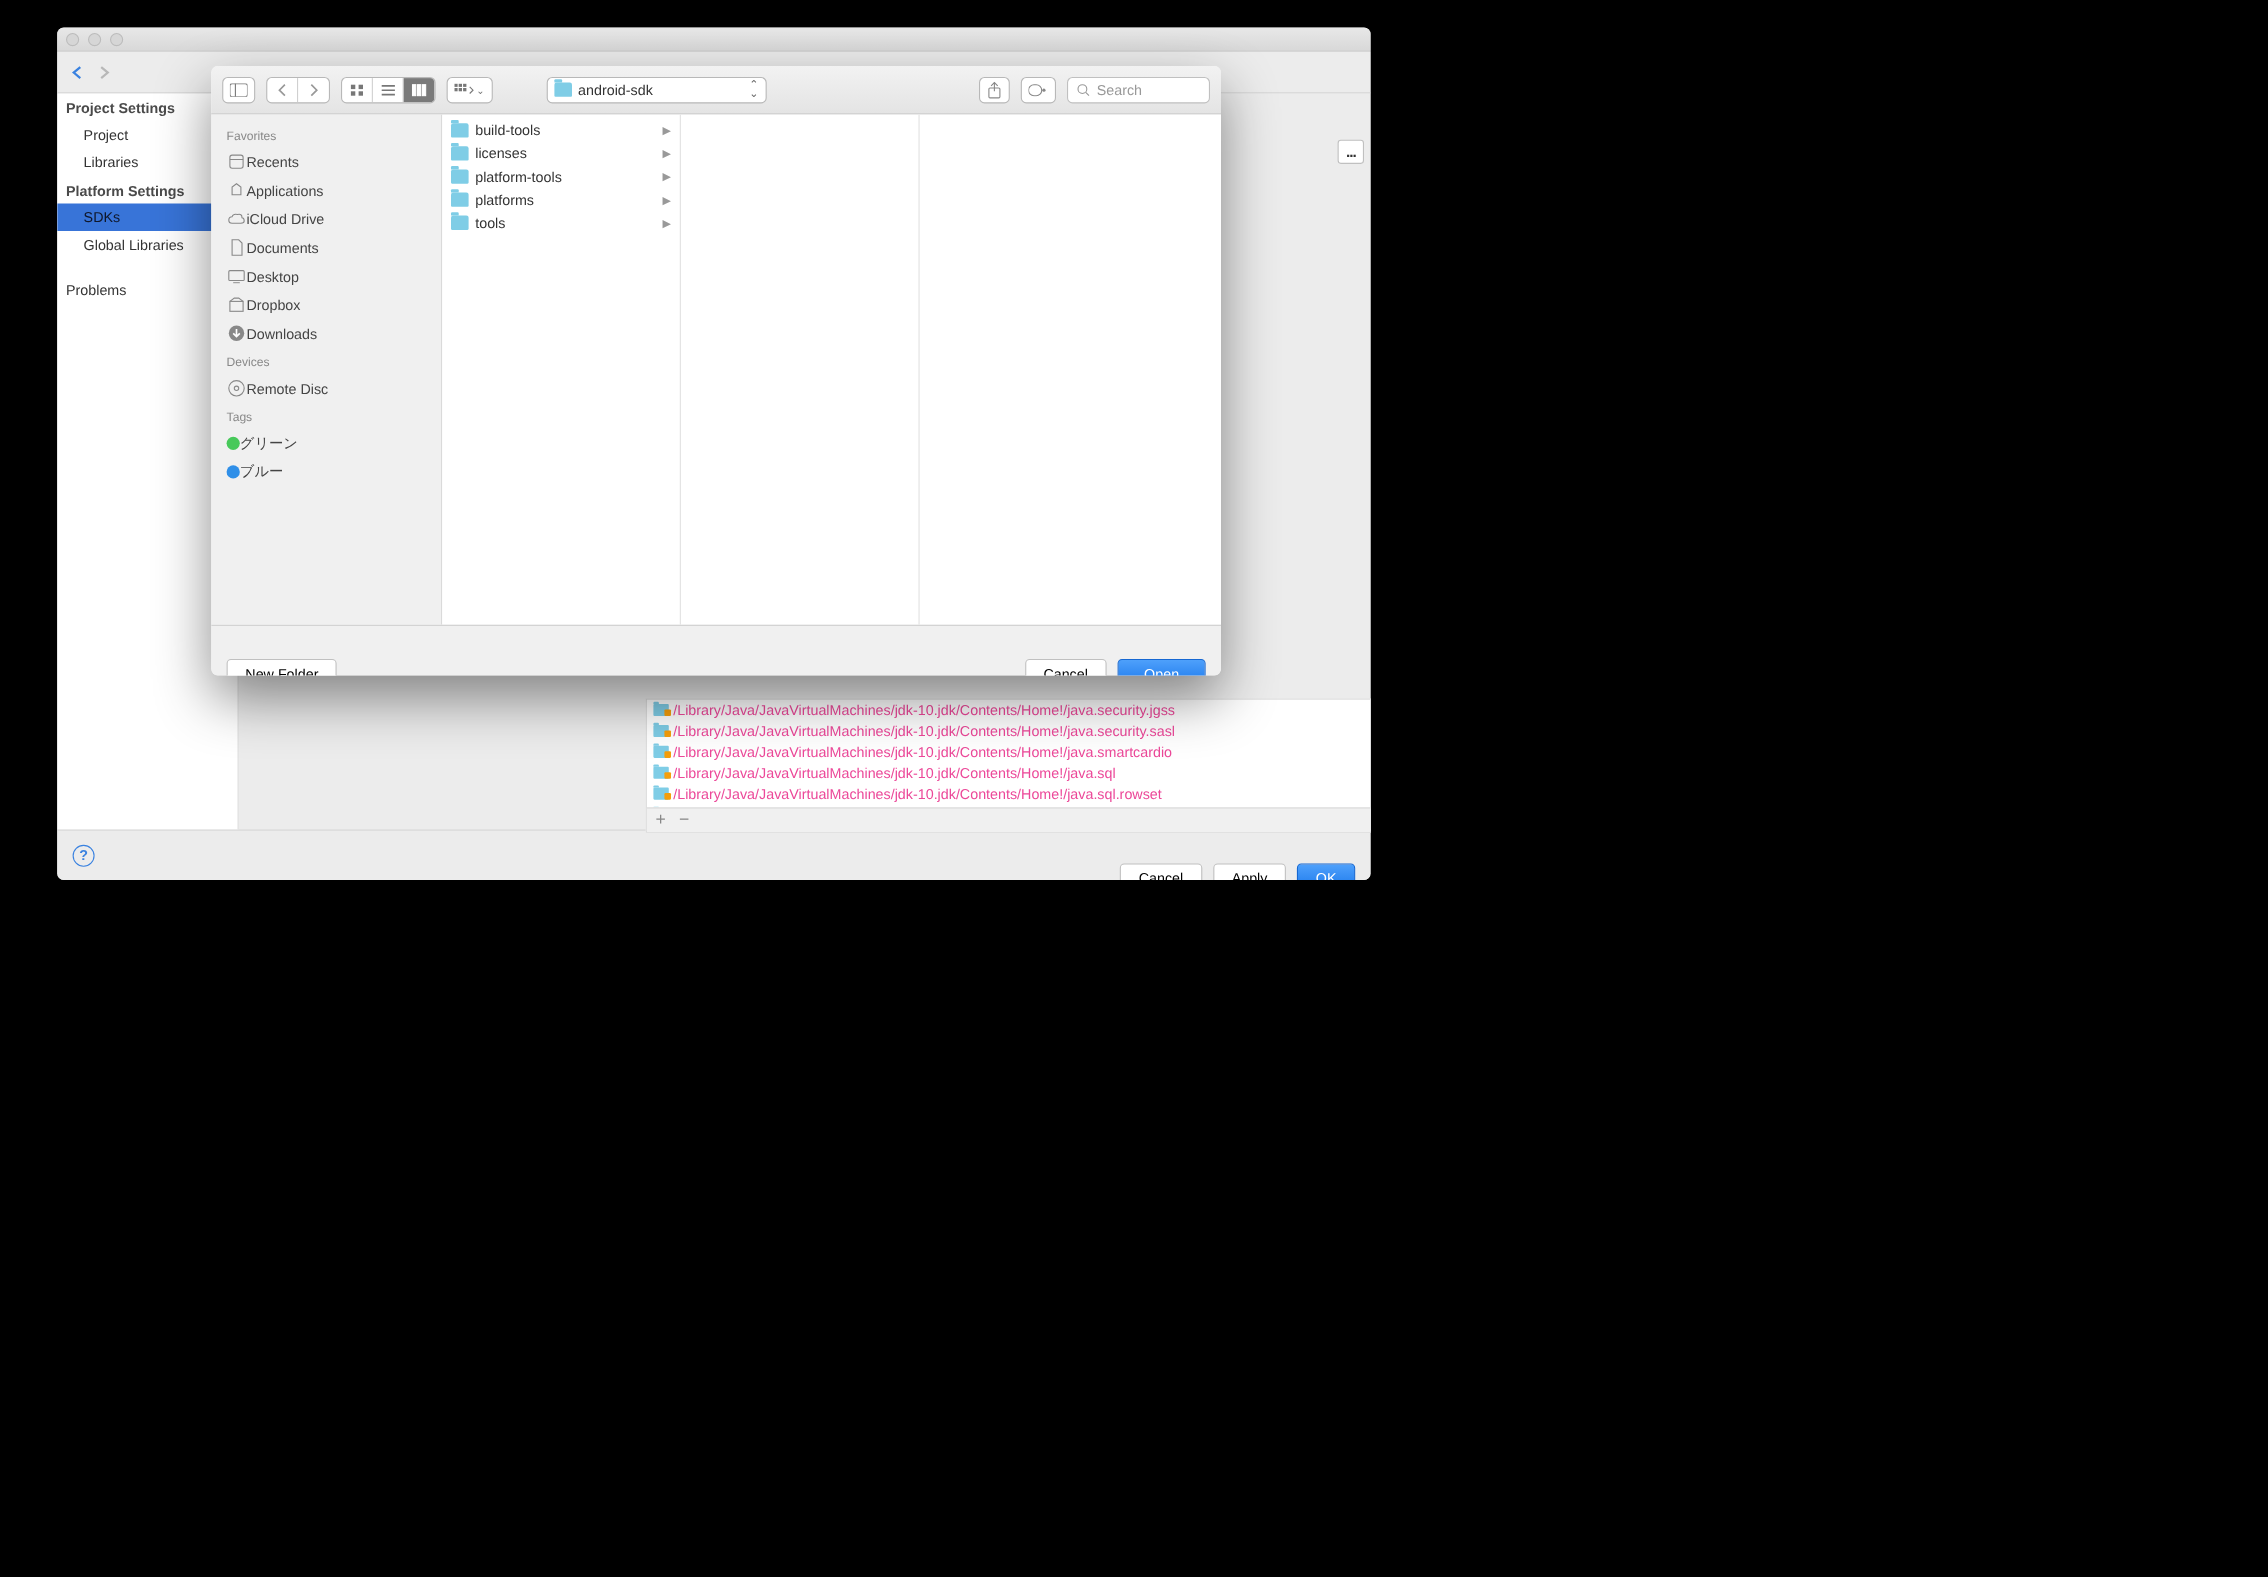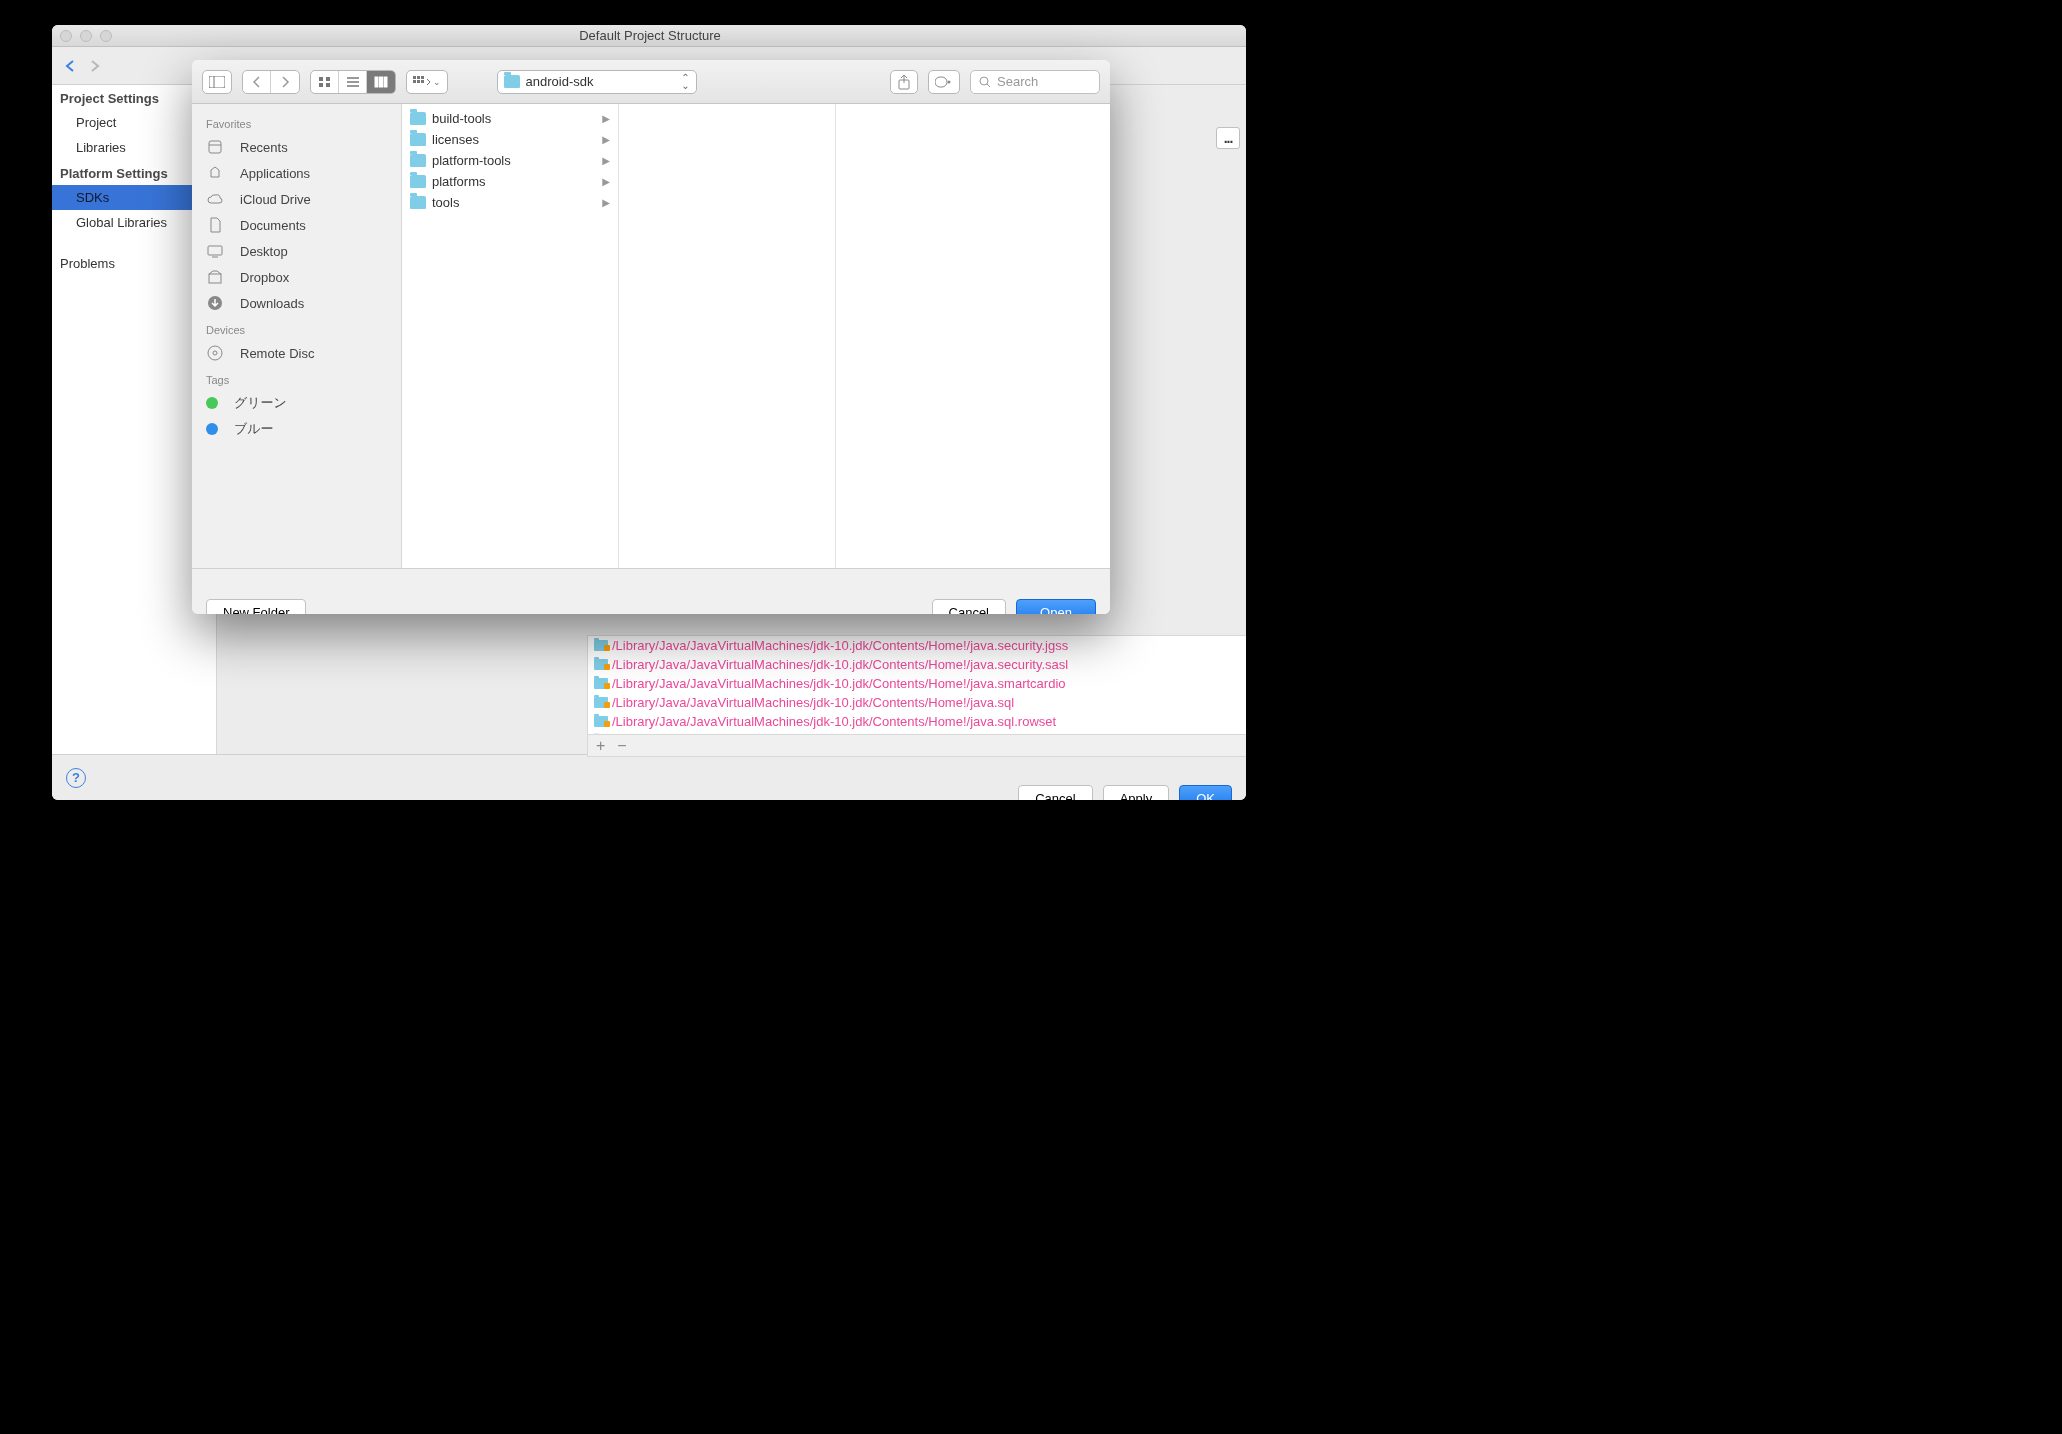--- a/index.html
+++ b/index.html
@@ -94,21 +94,21 @@
 .seg-group .seg:last-child { border-right:none; }
 .seg.active { background: #7a7a7a; }
 .seg.active svg path, .seg.active svg rect, .seg.active svg line { stroke:#fff; fill:#fff; }
 .tool-btn { height:24px; min-width:28px; padding:0 6px; border:1px solid #b8b8b8; border-radius:5px; background:#fff; display:flex; align-items:center; justify-content:center; }
 .path-select { height:24px; border:1px solid #b8b8b8; border-radius:5px; background:#fff; display:flex; align-items:center; gap:6px; padding:0 22px 0 6px; position:relative; min-width:200px;margin-left:39px;}
 .path-select .chev { position:absolute; right:6px; font-size:10px; color:#666; line-height:8px;}
 .search-field { height:24px; border:1px solid #c0c0c0; border-radius:5px; background:#fff; display:flex; align-items:center; gap:6px; padding:0 8px; min-width:130px; color:#999;}
 .finder-body { flex:1; display:flex; overflow:hidden; }
 .finder-sidebar { width:210px; background:#f0f0f0; border-right:1px solid #d8d8d8; padding:6px 0; overflow-y:auto;}
 .fs-header { font-size:11px; color:#888; padding:8px 14px 4px; }
-.fs-item { display:flex; align-items:center; gap:16px; padding:4px 14px; font-size:13px; color:#444; cursor:pointer; }
+.fs-item { display:flex; align-items:center; gap:0; padding:4px 14px; font-size:13px; color:#444; cursor:pointer; }
 .fs-item .ico { width:18px; height:18px; display:flex; align-items:center; justify-content:center; }
 .tag-dot { width:12px; height:12px; border-radius:50%; }
 .finder-columns { flex:1; display:flex; background:#fff; }
 .col { width:217px; border-right:1px solid #e2e2e2; padding-top:4px; }
 .col-row { display:flex; align-items:center; gap:6px; padding:3px 8px; font-size:13px; color:#333; position:relative; cursor:pointer;}
 .col-row .arrow { position:absolute; right:8px; color:#999; font-size:10px; }
 .folder-ico { width:16px; height:13px; background:#7fcde6; border-radius:2px 2px 1px 1px; position:relative; }
 .folder-ico::before { content:''; position:absolute; top:-3px; left:0; width:7px; height:3px; background:#7fcde6; border-radius:1px 1px 0 0;}
 .finder-footer { height:46px; background:#f0f0f0; border-top:1px solid #d0d0d0; display:flex; align-items:center; padding:0 14px; }
 .cp-ico { width:14px; height:11px; background:#7fcde6; border-radius:1px; position:relative; flex-shrink:0;}
@@ -118,21 +118,20 @@
 </head>
 <body>
 
 <div class="main-window">
   <div class="titlebar">
     <div class="traffic">
       <span></span>
       <span></span>
       <span></span>
     </div>
-    <div class="title">Default Project Structure</div>
     <div style="width:50px"></div>
   </div>
 
   <div class="toolbar-row">
     <div class="nav-arrow">
       <svg width="16" height="14" viewBox="0 0 16 14">
           <path d="M10 2 L4 7 L10 12" stroke="#3a82e0" stroke-width="2" fill="none"></path>
         </svg>
     </div>
     <div class="nav-arrow">

